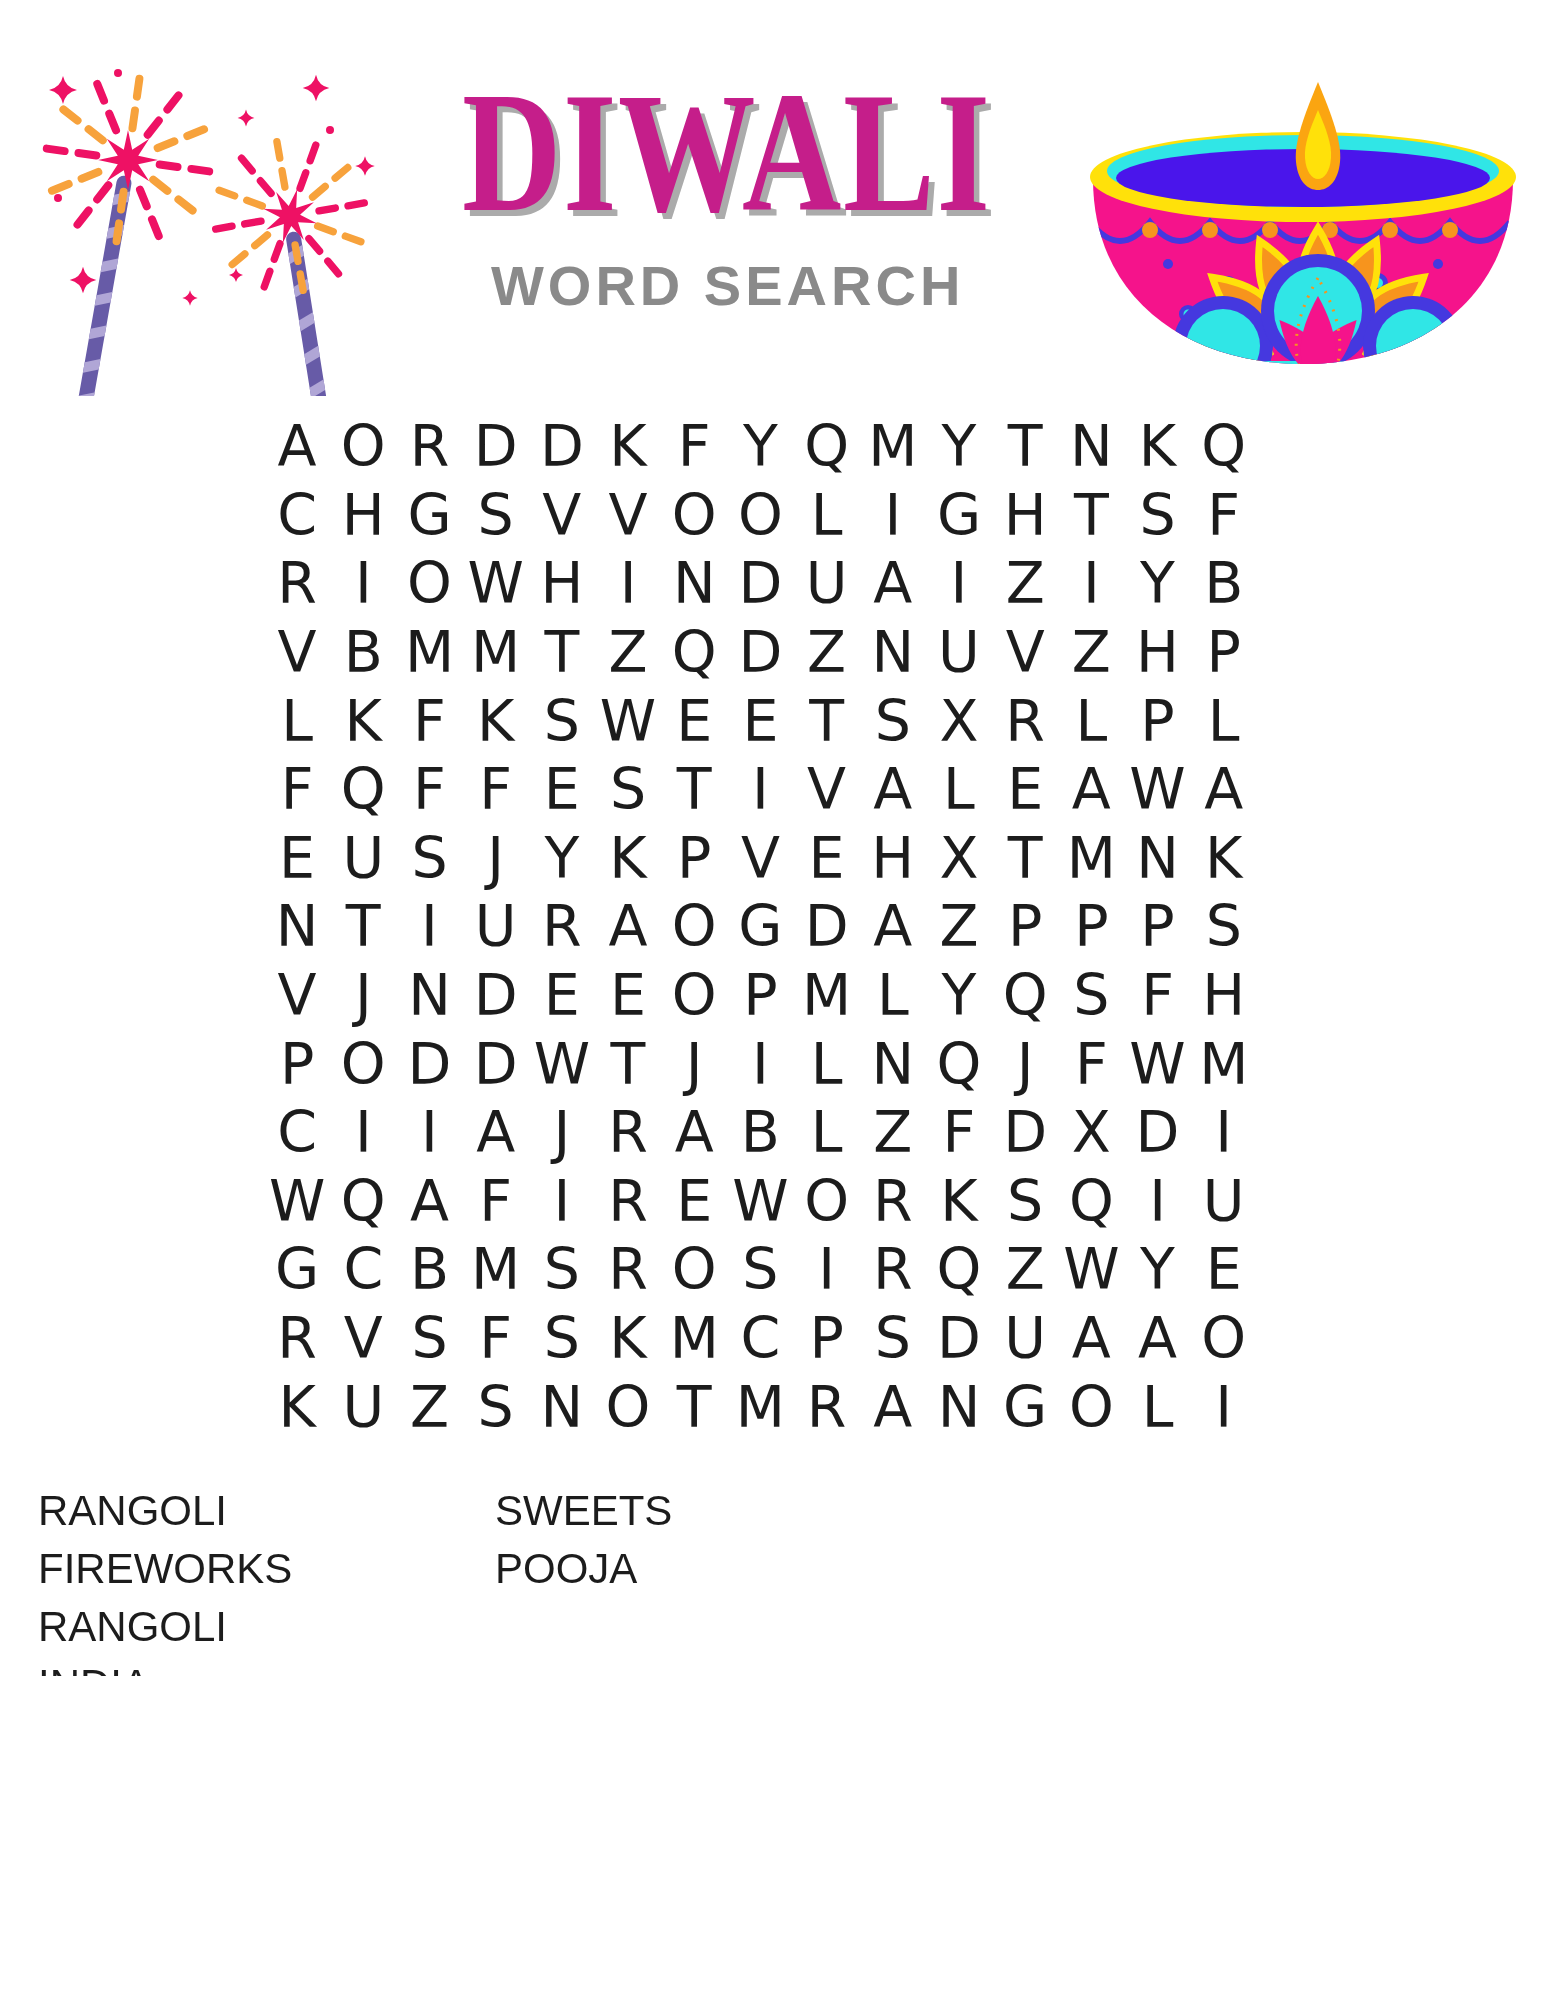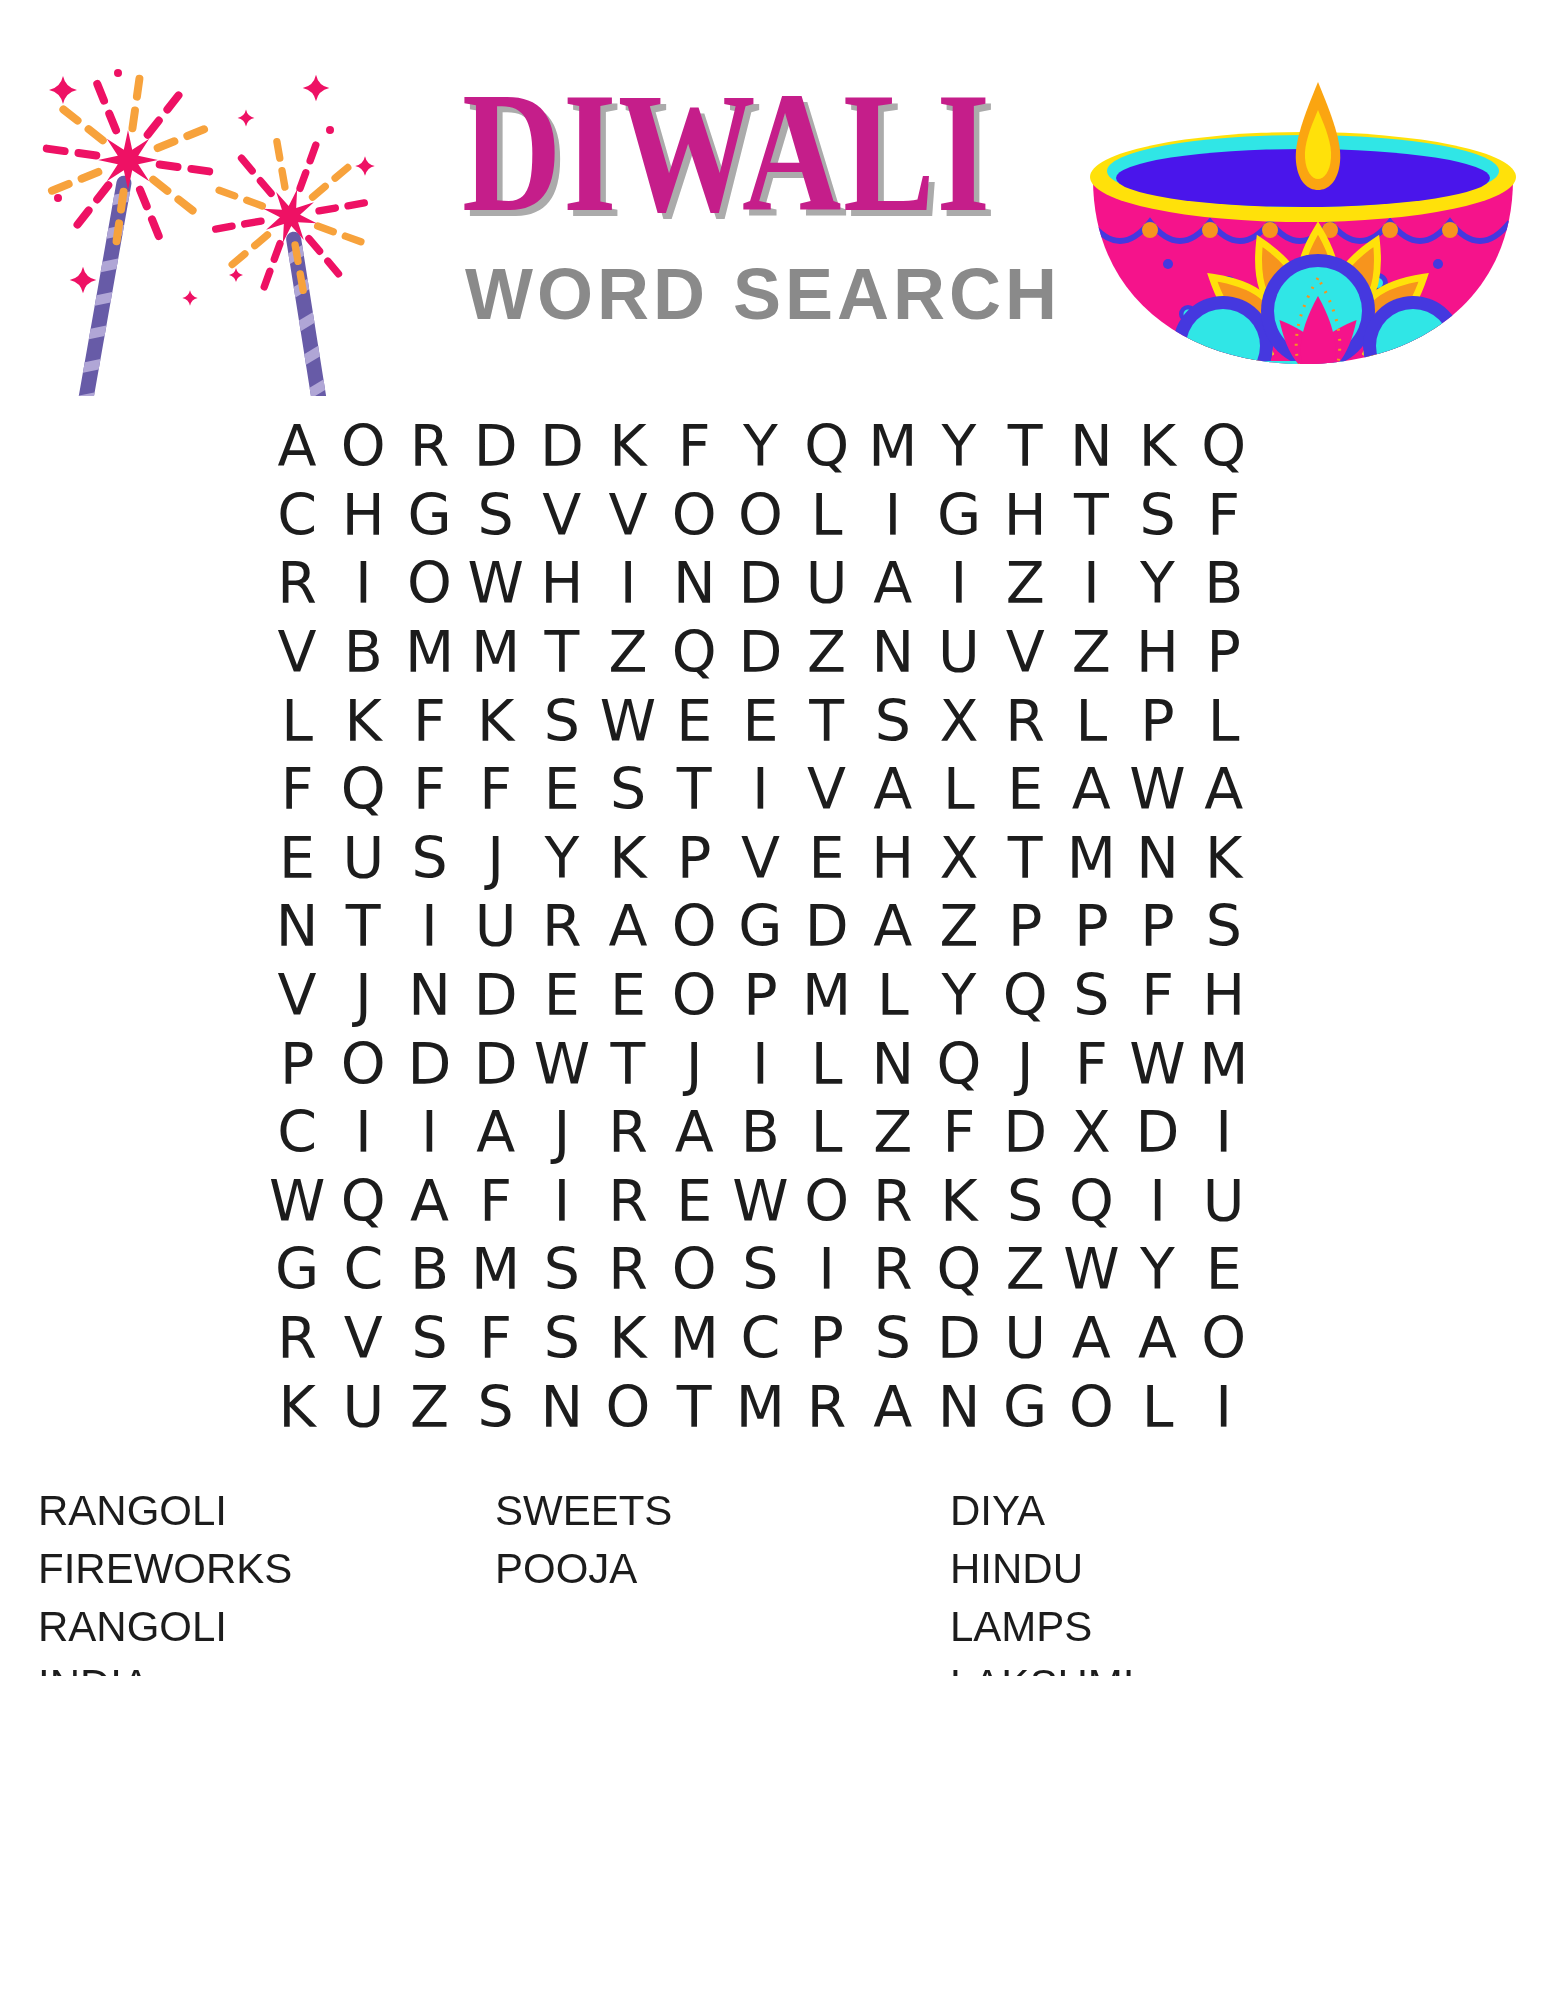--- a/index.html
+++ b/index.html
@@ -25,24 +25,24 @@
     position: absolute; left: 462px; top: 66px; margin: 0;
     font-family: "Liberation Serif", serif;
     font-weight: 700;
     font-size: 172px; line-height: 1.0; letter-spacing: 2px;
     color: var(--title-pink);
     transform: scaleX(0.80); transform-origin: left top;
     text-shadow: 7px 6px 0 var(--title-shadow);
     white-space: nowrap;
   }
   .subtitle {
-    position: absolute; left: 465px; top: 258px; margin: 0;
+    position: absolute; left: 491px; top: 258px; margin: 0;
     font-family: "Liberation Sans", sans-serif;
     font-weight: 700;
-    font-size: 72px; line-height: 1.0; letter-spacing: 4px;
+    font-size: 56px; line-height: 1.0; letter-spacing: 4px;
     color: var(--subtitle-gray);
     white-space: nowrap;
   }
   .diya {
     position: absolute; left: 1078px; top: 74px;
     width: 450px; height: 300px;
   }
 
   
   .grid {
@@ -489,26 +489,20 @@
     <div class="word-col word-col-1">
         <div class="word-item">RANGOLI</div>
         <div class="word-item">FIREWORKS</div>
         <div class="word-item">RANGOLI</div>
         <div class="word-item">INDIA</div>
       </div>
     <div class="word-col word-col-2">
         <div class="word-item">SWEETS</div>
         <div class="word-item">POOJA</div>
       </div>
-    <div class="word-col word-col-3">
-        <div class="word-item">DIYA</div>
-        <div class="word-item">HINDU</div>
-        <div class="word-item">LAMPS</div>
-        <div class="word-item">LAKSHMI</div>
-      </div>
   </div>
 
   <svg class="divider" viewBox="0 0 900 168" aria-hidden="true">
     <defs>
       <clipPath id="dbowl">
           <path d="M353,86 C353,190 547,190 547,86 Z"></path>
         </clipPath>
       <g id="flourish">
         <path class="f-vorange" d="M55,158 C47,118 69,92 109,84 C93,102 87,118 92,136 C107,112 137,97 177,91 C247,81 317,94 357,112 C297,100 227,102 177,112 C127,122 87,138 55,158 Z"></path>
         <path class="f-vorange" d="M145,152 C207,124 287,118 353,132 C291,128 225,132 167,150 Z"></path>

